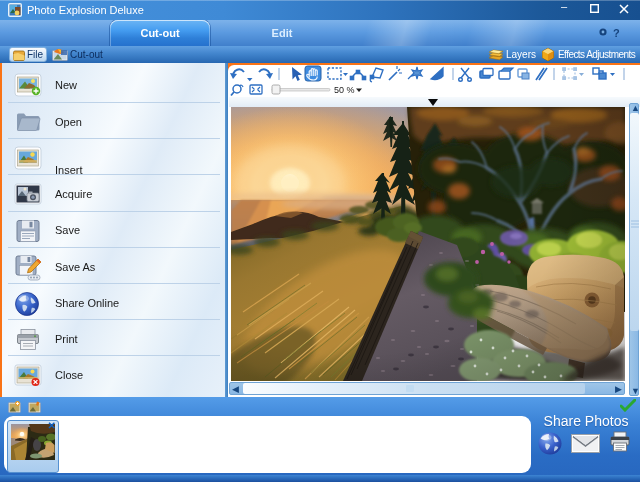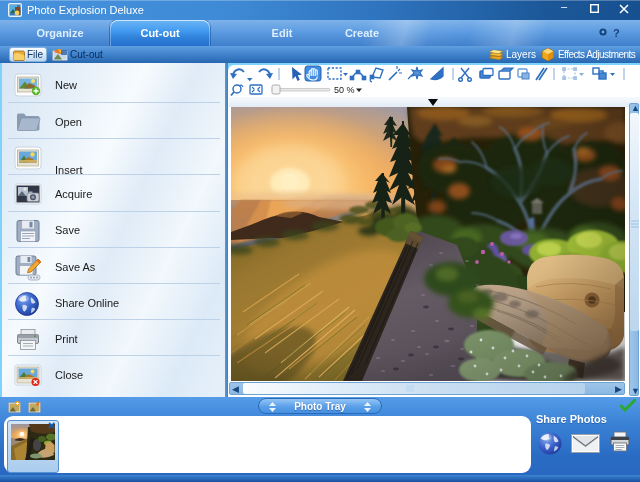--- a/index.html
+++ b/index.html
@@ -1,17 +1,17 @@
 <!DOCTYPE html>
 <html><head>
 <meta charset="utf-8">
 <style>
 * { margin:0; padding:0; box-sizing:border-box; }
 html,body { width:640px; height:482px; overflow:hidden; background:#2a66b4; font-family:"Liberation Sans", sans-serif; }
-#win { position:absolute; left:0; top:0; width:640px; height:482px; overflow:hidden; background:#7dd3fc; }
+#win { position:absolute; left:0; top:0; width:640px; height:482px; overflow:hidden; background:#f97316; }
 .abs { position:absolute; }
 
 #titlebar { left:0; top:0; width:640px; height:20px;
   background:linear-gradient(90deg,#4692dd 0%,#3f8ad6 35%,#2e73bd 60%,#1c5899 85%,#175090 100%);
   box-shadow:inset 0 1px 0 rgba(255,255,255,.25); }
 #titlebar .title { position:absolute; left:27px; top:4px; color:#fff; font-size:11px; }
 .winbtn { position:absolute; top:2px; color:#fff; font-size:11px; }
 
 #tabrow { left:0; top:20px; width:640px; height:26px;
   background:linear-gradient(180deg,#7db2ea 0%,#5b9ae0 48%,#407fcb 100%); overflow:hidden; }
@@ -55,21 +55,21 @@
 #traytab { position:absolute; left:258px; top:1px; width:124px; height:16px; border-radius:8px;
   background:linear-gradient(180deg,#94c6f6 0%,#5b9fe8 55%,#4690e2 100%); border:1px solid #2a6ab8;
   color:#fff; font-weight:bold; font-size:10px; text-align:center; line-height:16px;
   text-shadow:0 1px 1px rgba(0,40,100,.45); }
 #hintpanel { position:absolute; left:4px; top:19px; width:527px; height:57px; background:#fff; border-radius:9px; }
 #hint { position:absolute; left:155px; top:45px; font-size:8.4px; color:#2a2a2a; }
 #thumbframe { position:absolute; left:7px; top:23px; width:52px; height:53px; border-radius:3px;
   background:linear-gradient(180deg,#d4e5f6,#a9ccee); border:1px solid #5590d0; }
 #thumbimg { position:absolute; left:3px; top:3px; width:44px; height:36px; }
 #thumbx { position:absolute; right:2px; top:-1px; color:#1060c0; font-size:10px; font-weight:bold; }
-#sharephotos { position:absolute; left:536px; top:16px; width:100px; color:#fff; font-weight:bold; font-size:11px;
+#sharephotos { position:absolute; left:536px; top:16px; width:100px; text-align:center; color:#fff; font-weight:normal; font-size:14px;
   text-shadow:0 1px 1px rgba(0,40,100,.4); }
 #bottombar { left:0; top:475px; width:640px; height:7px;
   background:linear-gradient(180deg,#3d84d2 0%,#2767b8 55%,#1c4f9e 100%); }
 .ticon { position:absolute; }
 </style>
 </head>
 <body>
 <div id="win">
   <div id="titlebar" class="abs">
     <svg class="abs" style="left:8px;top:3px" width="14" height="14" viewBox="0 0 14 14">
@@ -84,24 +84,22 @@
     <div class="winbtn" style="left:561px;top:0px;">–</div>
     <svg class="abs" style="left:590px;top:4px" width="9" height="9" viewBox="0 0 9 9">
         <rect x="0.7" y="0.7" width="7.6" height="7.6" fill="none" stroke="#fff" stroke-width="1.4"></rect>
       </svg>
     <svg class="abs" style="left:619px;top:4px" width="10" height="10" viewBox="0 0 10 10">
         <path d="M1 1 L9 9 M9 1 L1 9" stroke="#fff" stroke-width="1.5"></path>
       </svg>
   </div>
   <div id="tabrow" class="abs">
     <div class="swoosh"></div>
-    <div class="tab" style="left:10px;">Organize</div>
     <div class="tab sel" style="left:110px;">Cut-out</div>
     <div class="tab" style="left:212px;padding-left:40px;">Edit</div>
-    <div class="tab" style="left:312px;">Create</div>
     <svg class="abs" style="left:598px;top:7px" width="30" height="13" viewBox="0 0 30 13">
       <circle cx="5" cy="5" r="3.6" fill="#16447e"></circle>
         <circle cx="5" cy="5" r="1.4" fill="#7ab0e4"></circle>
       <text x="15" y="10" font-size="11" font-weight="bold" fill="#16447e" font-family="Liberation Sans">?</text>
     </svg>
   </div>
   <div id="toolrow" class="abs">
     <div id="filebtn">
         <b>File</b>
       <svg class="abs" style="left:3px;top:2px" width="12" height="11" viewBox="0 0 12 11">
@@ -738,30 +736,20 @@
   </div>
   <div id="vscroll" class="abs">
     <div id="vthumb"></div>
     <svg class="abs" style="left:1px;top:116px" width="8" height="10" viewBox="0 0 8 10">
       <path d="M0 1 L8 1 M0 4 L8 4 M0 7 L8 7" stroke="#9ec0e2" stroke-width="1.2"></path>
     </svg>
     <div class="sbarrow" style="left:1px;top:-1px;">▲</div>
     <div class="sbarrow" style="left:1px;bottom:-1px;">▼</div>
   </div>
   <div id="tray" class="abs">
-    <div id="traytab">Photo Tray
-      <svg style="position:absolute;left:9px;top:3px" width="9" height="10" viewBox="0 0 9 10">
-        <path d="M4.5 0 L8 4 L1 4 Z" fill="#eaf4fd"></path>
-          <path d="M4.5 10 L8 6 L1 6 Z" fill="#eaf4fd"></path>
-      </svg>
-      <svg style="position:absolute;right:9px;top:3px" width="9" height="10" viewBox="0 0 9 10">
-        <path d="M4.5 0 L8 4 L1 4 Z" fill="#eaf4fd"></path>
-          <path d="M4.5 10 L8 6 L1 6 Z" fill="#eaf4fd"></path>
-      </svg>
-    </div>
     <div id="hintpanel"></div>
     <div id="thumbframe">
       <svg id="thumbimg" width="44" height="36" viewBox="0 0 44 36">
         <defs>
           <linearGradient id="tsky" x1="0" y1="0" x2="0" y2="1">
             <stop offset="0" stop-color="#9a94a0"></stop>
               <stop offset="0.65" stop-color="#d8a060"></stop>
               <stop offset="1" stop-color="#eeaa56"></stop>
           </linearGradient>
           <radialGradient id="tsun" cx="0.5" cy="0.5" r="0.5">

